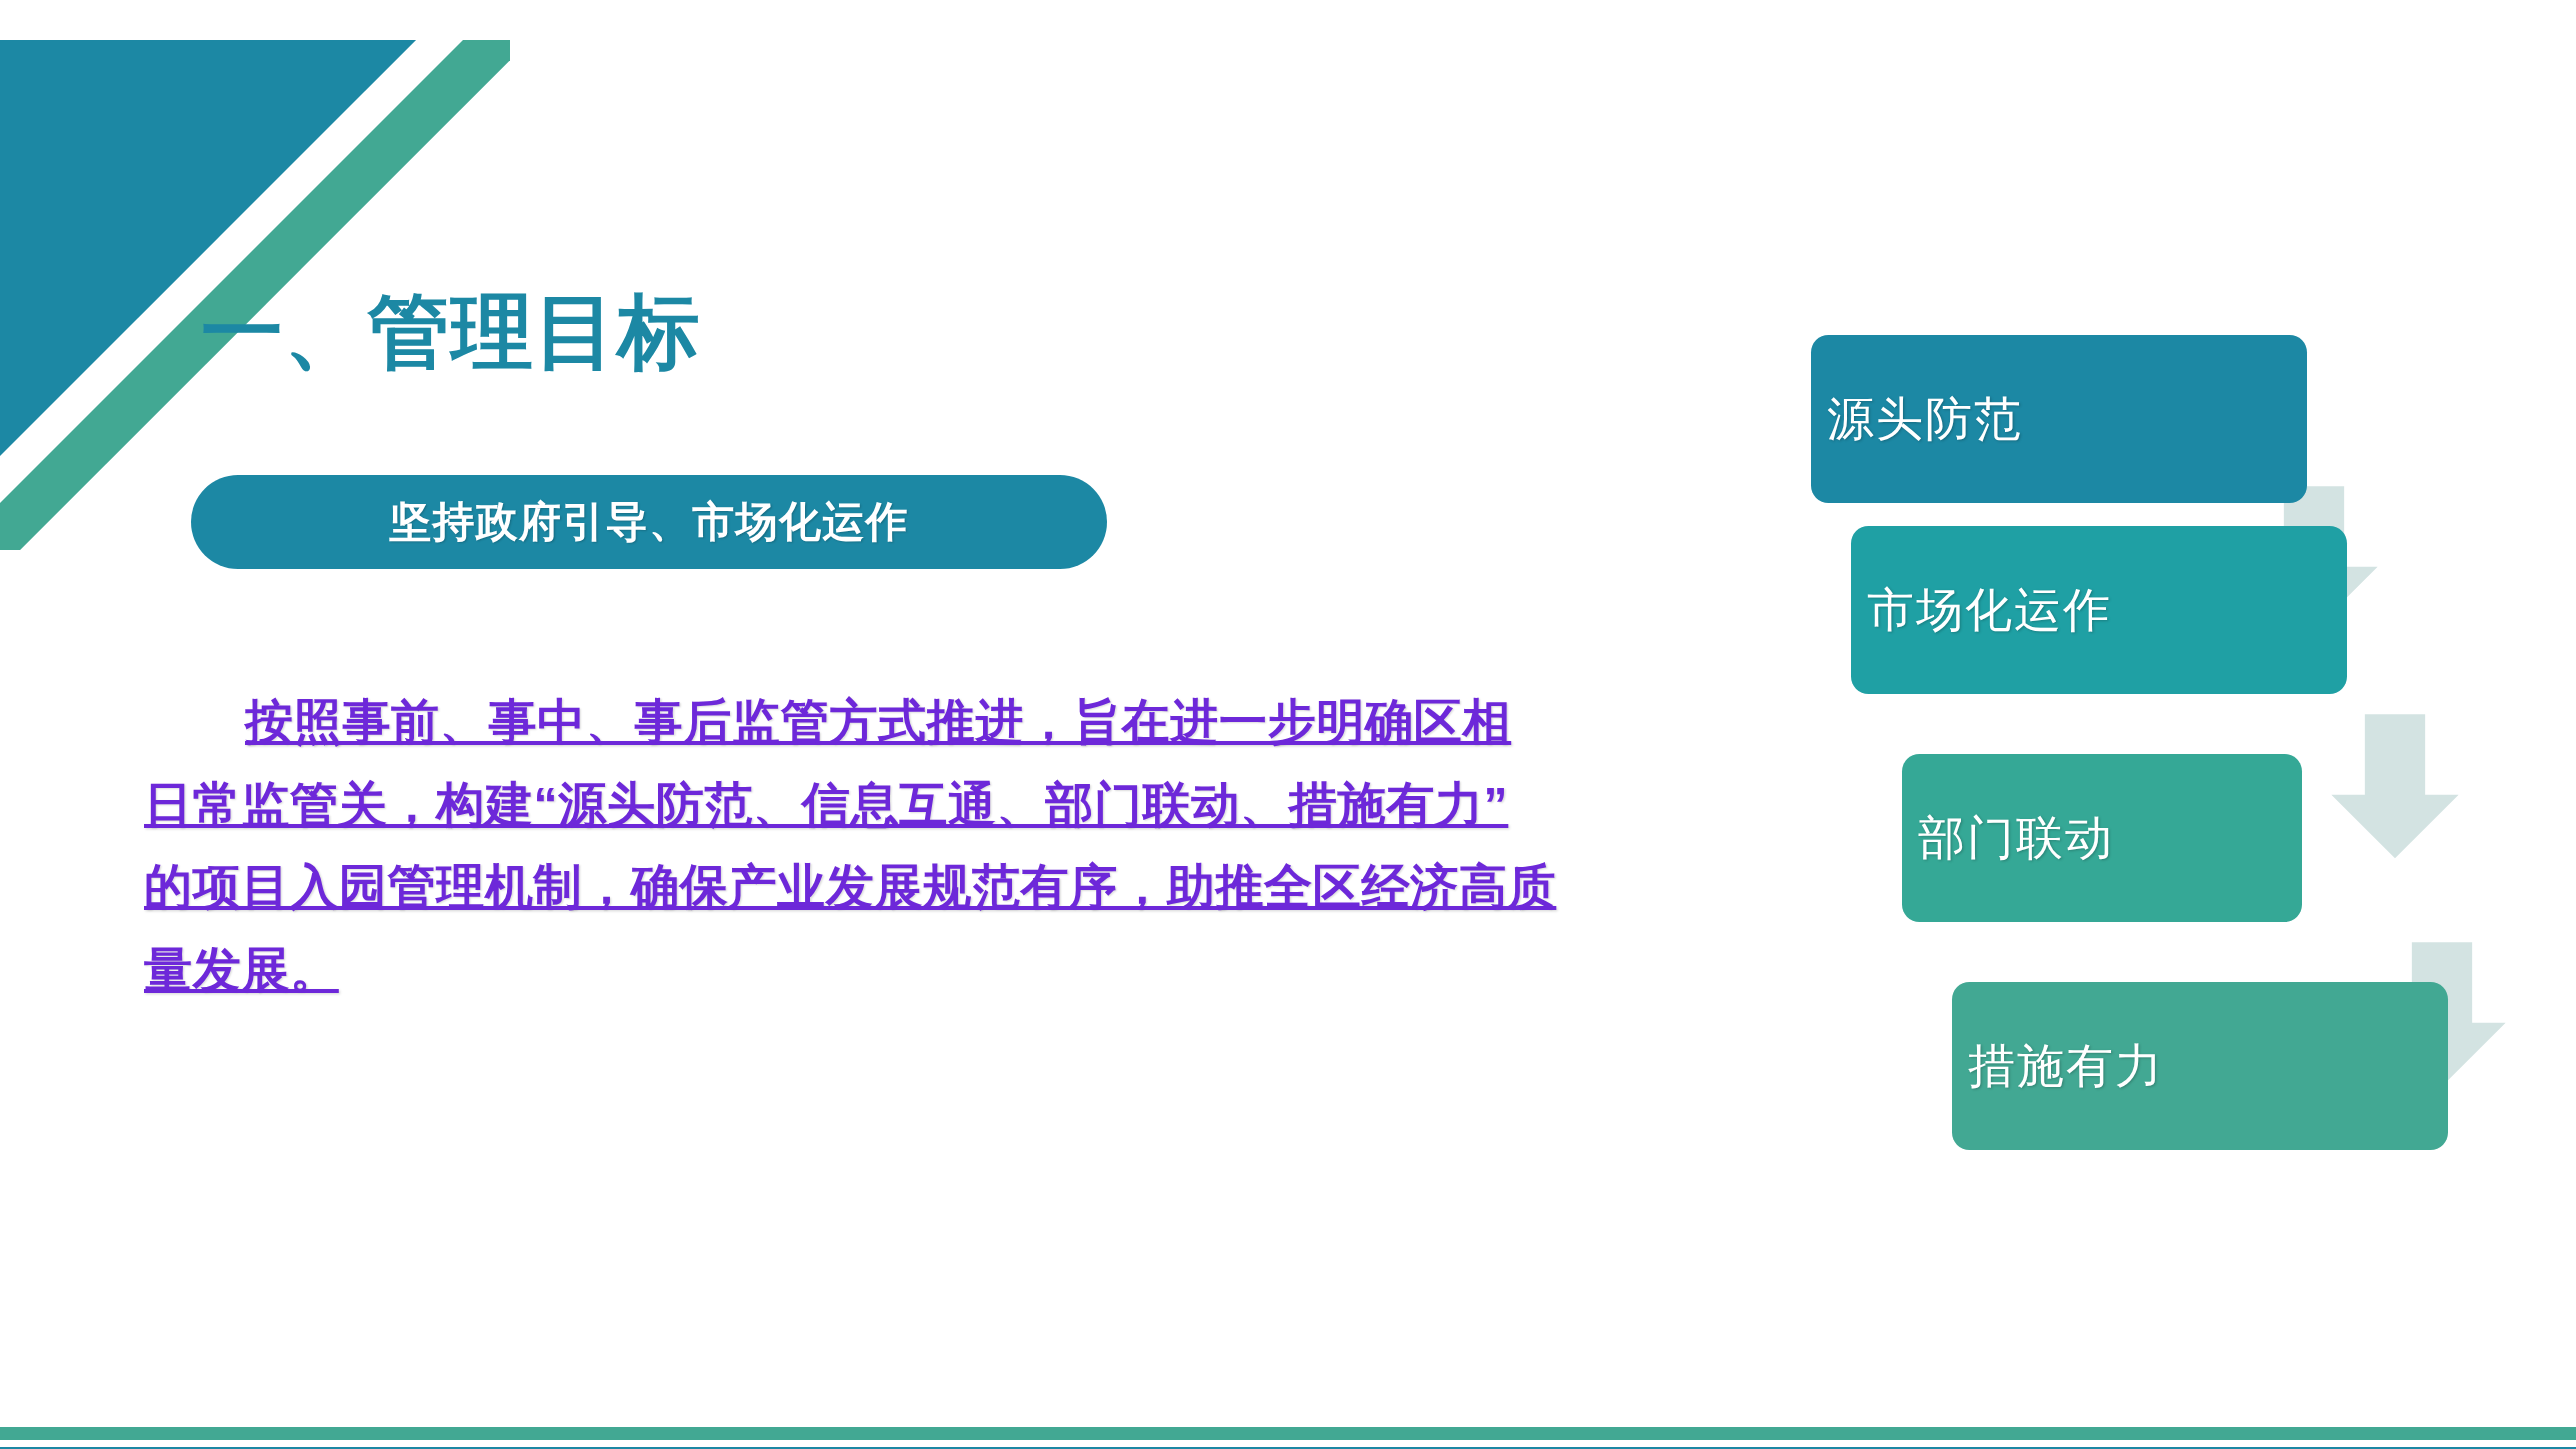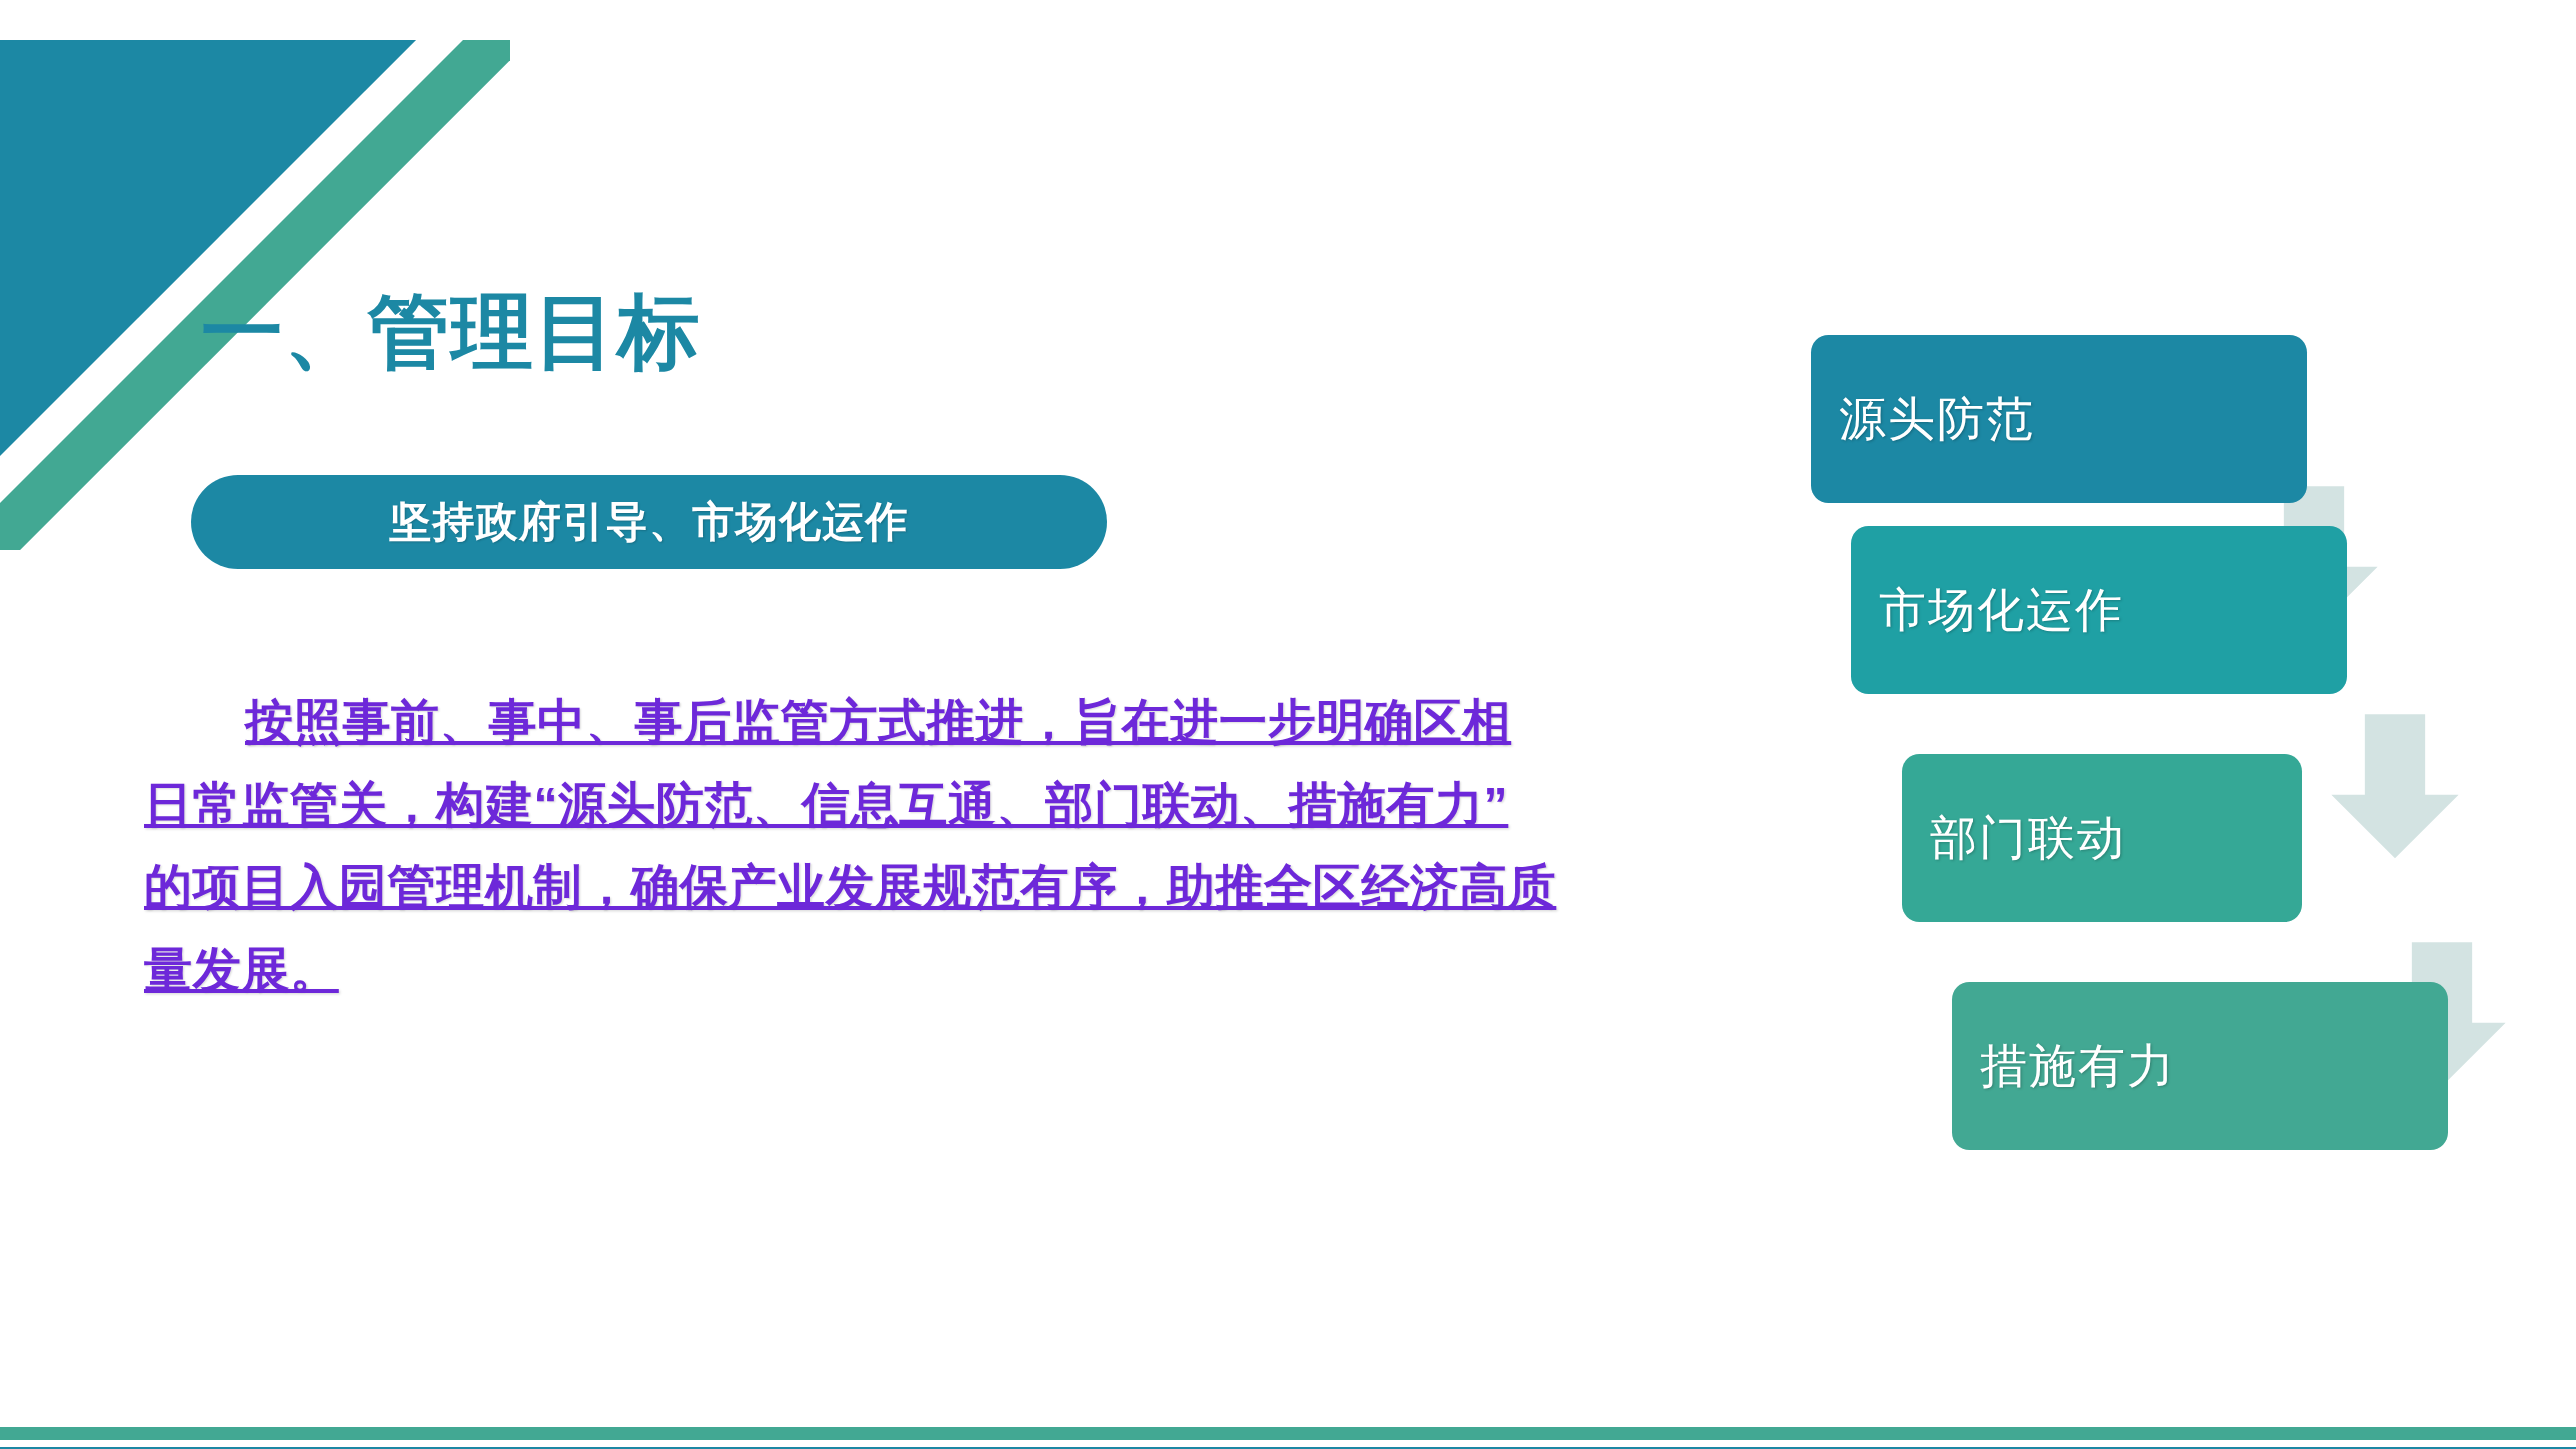--- a/index.html
+++ b/index.html
@@ -87,21 +87,21 @@
     top: 295px;
     width: 711px;
     height: 885px;
   }
   .flow-box {
     position: absolute;
     border-radius: 17.4px;
     display: flex;
     align-items: center;
     box-sizing: border-box;
-    padding-left: 28px;
+    padding-left: 16px;
   }
   .flow-label {
     color: #ffffff;
     font-size: 47px;
     font-weight: 400;
     letter-spacing: 2px;
     white-space: nowrap;
     text-shadow: 1.3px 1.3px 2.7px rgba(0,0,0,0.22);
   }
   .flow-arrow {

